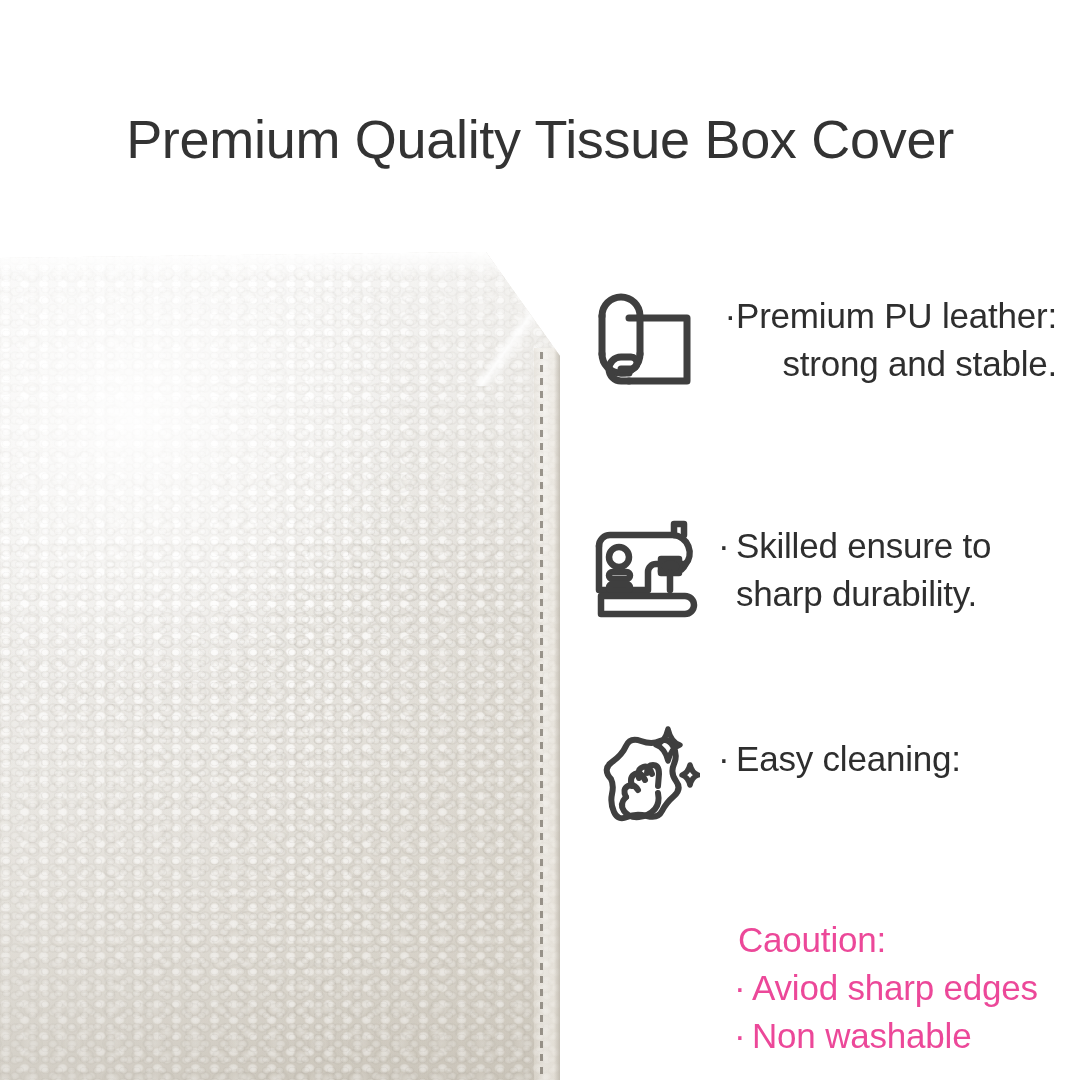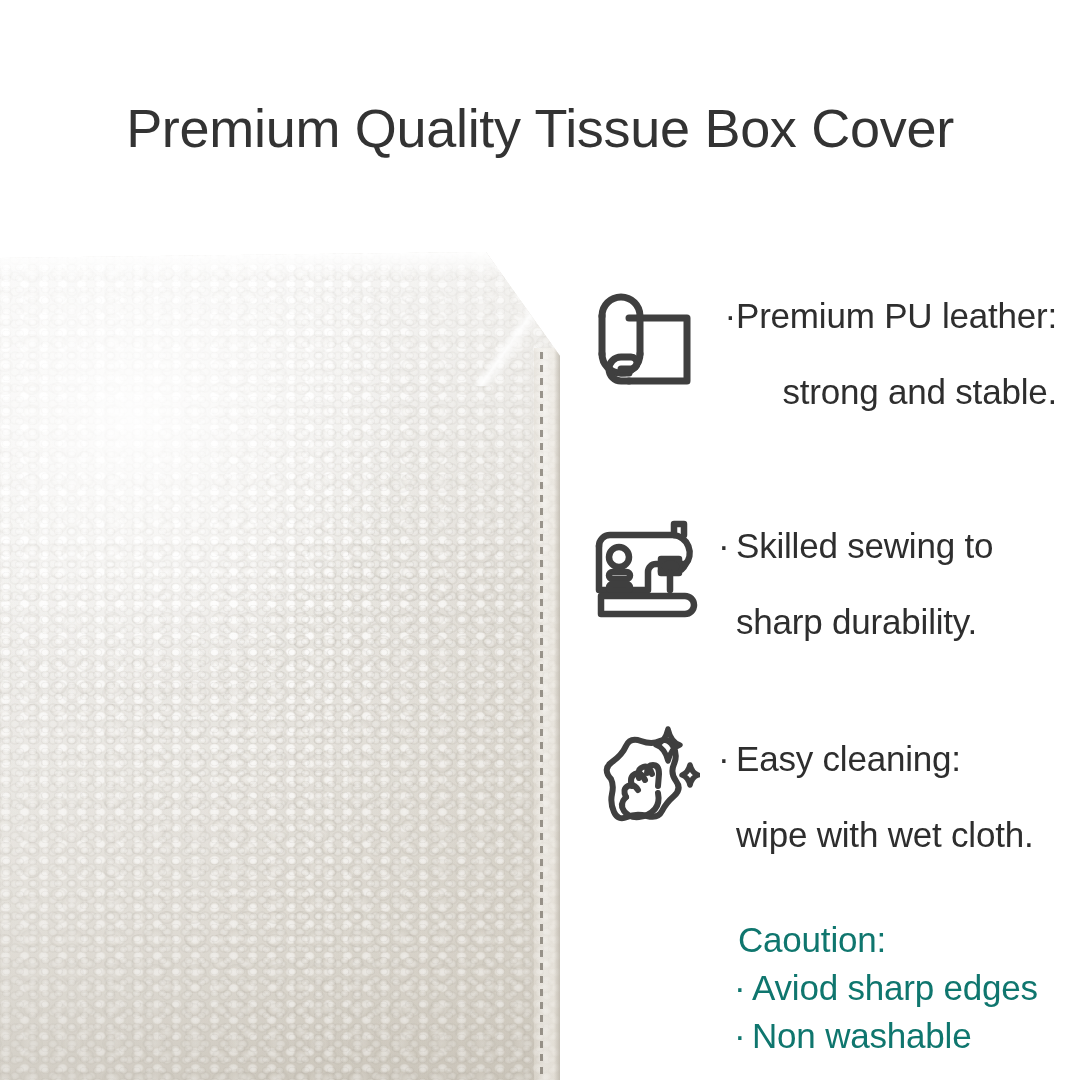--- a/index.html
+++ b/index.html
@@ -15,21 +15,21 @@
     width: 1080px;
     height: 1080px;
     background: #ffffff;
     overflow: hidden;
   }
 
   
   #title {
     position: absolute;
     left: 0;
-    top: 97px;
+    top: 108px;
     width: 1080px;
     text-align: center;
     font-family: "Liberation Sans", sans-serif;
     font-size: 54px;
     font-weight: 400;
     letter-spacing: -0.3px;
     color: #333333;
     white-space: nowrap;
   }
 
@@ -184,32 +184,31 @@
     white-space: nowrap;
   }
   .feature-text .line1 .bullet {
     display: inline-block;
     width: 18px;
     color: #2e2e2e;
   }
   .feature-text .line2 {
     display: block;
     padding-left: 18px;
-    margin-top: 28px;
   }
 
   
   #caution {
     position: absolute;
     left: 734px;
     top: 916px;
     font-family: "Liberation Sans", sans-serif;
     font-size: 35px;
     line-height: 48px;
-    color: #0f766e;
+    color: #ec4899;
     letter-spacing: -0.2px;
     white-space: nowrap;
   }
   #caution .c-head {
     display: block;
     padding-left: 4px;
   }
   #caution .c-item {
     display: block;
   }
@@ -280,21 +279,21 @@
 
           <path d="M82 63 V80"></path>
 
           <path d="M86 25 V14 h10 v11"></path>
 
           <path d="M13 86 H97 a9 9 0 0 1 0 18 H13 z"></path>
         </svg>
       </span>
       <span class="feature-text">
         <span class="line1">
-          <span class="bullet">·</span><span>Skilled sewing to</span>
+          <span class="bullet">·</span><span>Skilled ensure to</span>
         </span>
         <span class="line2">sharp durability.</span>
       </span>
     </div>
 
     <div class="feature-row f3">
       <span class="feature-icon">
         <svg width="112" height="112" viewBox="0 0 112 112" fill="none" stroke="#3f3f3f" stroke-width="6" stroke-linecap="round" stroke-linejoin="round">
 
           <path d="M23 56 q-9 -10 1 -17 q10 -7 14 -16 q4 -9 15 -5 q11 4 19 0 q8 -4 13 5 q5 9 1 18
@@ -310,21 +309,20 @@
 
         <svg width="112" height="112" viewBox="0 0 112 112" fill="none" stroke="#3f3f3f" stroke-width="5.5" stroke-linecap="round" stroke-linejoin="round" style="position:absolute; margin-top:-112px; margin-left:0;">
           <path d="M80 6 q3 13 12 16 q-9 3 -12 16 q-3 -13 -12 -16 q9 -3 12 -16 z"></path>
           <path d="M102 42 q2 8 8 10 q-6 2 -8 10 q-2 -8 -8 -10 q6 -2 8 -10 z"></path>
         </svg>
       </span>
       <span class="feature-text">
         <span class="line1">
           <span class="bullet">·</span><span>Easy cleaning:</span>
         </span>
-        <span class="line2">wipe with wet cloth.</span>
       </span>
     </div>
   </div>
 
   <div id="caution">
     <span class="c-head">Caoution:</span>
     <span class="c-item">
       <span class="bullet">·</span><span>Aviod sharp edges</span>
     </span>
     <span class="c-item">

